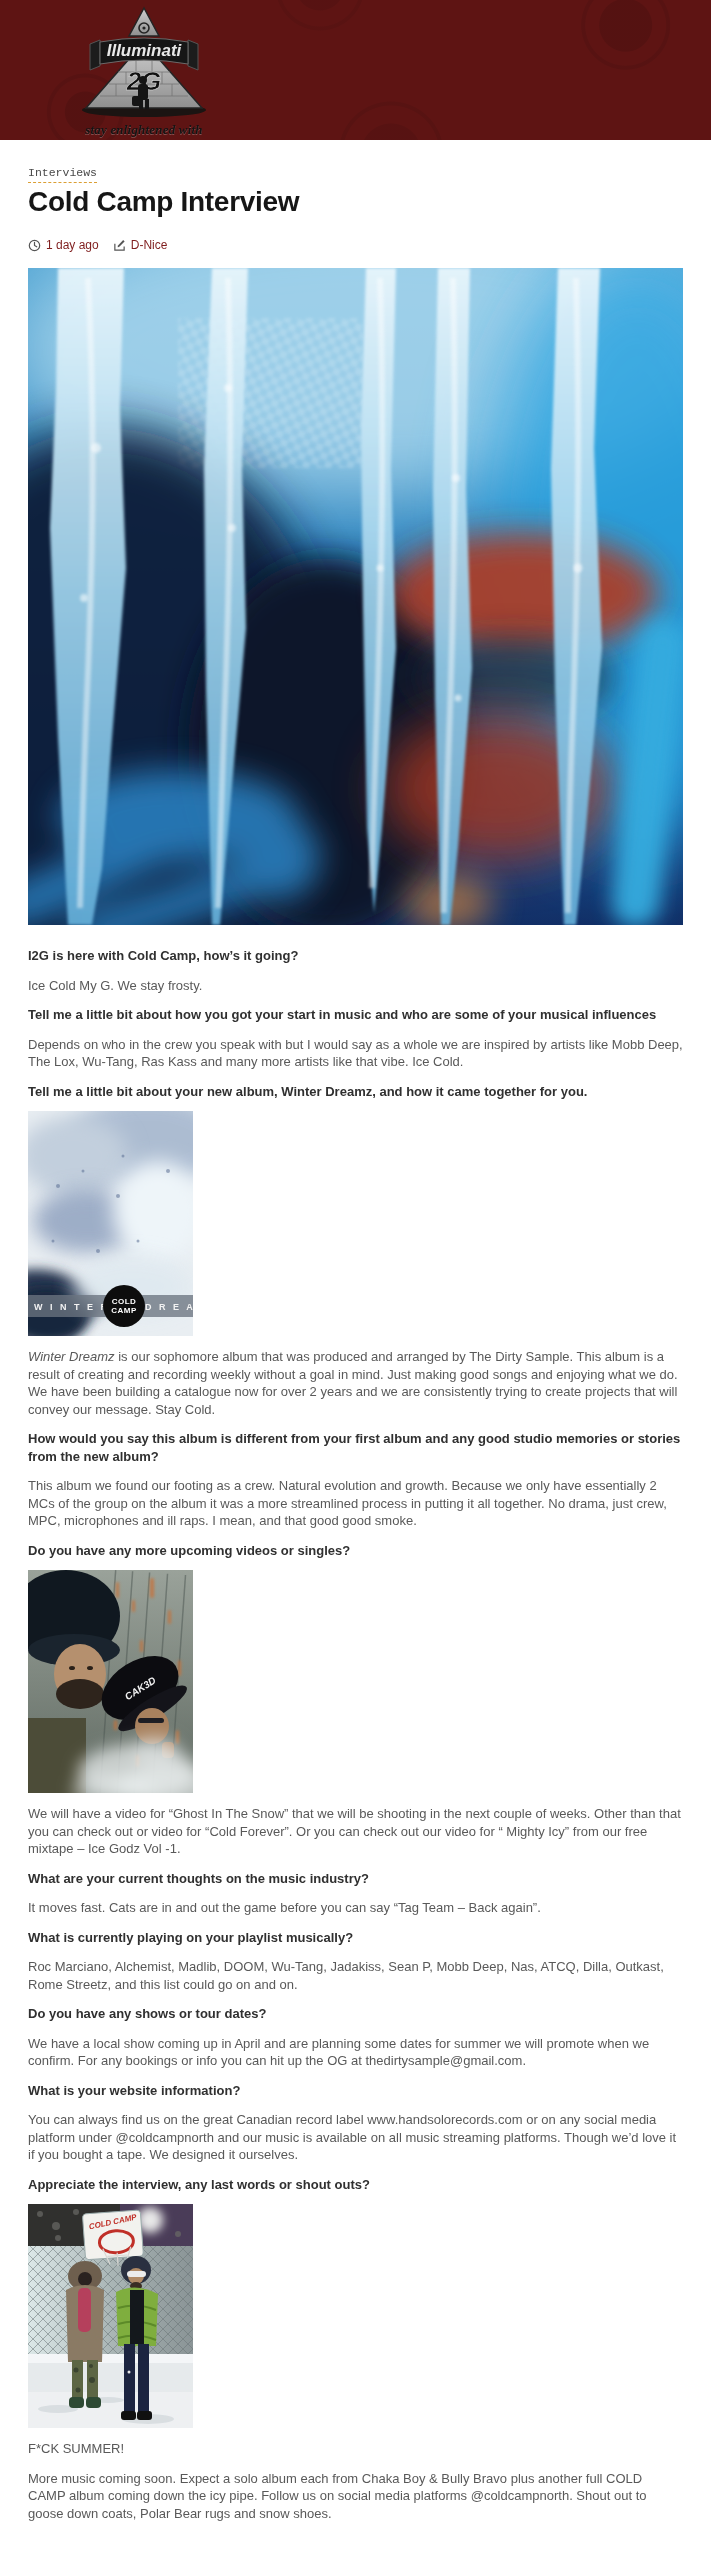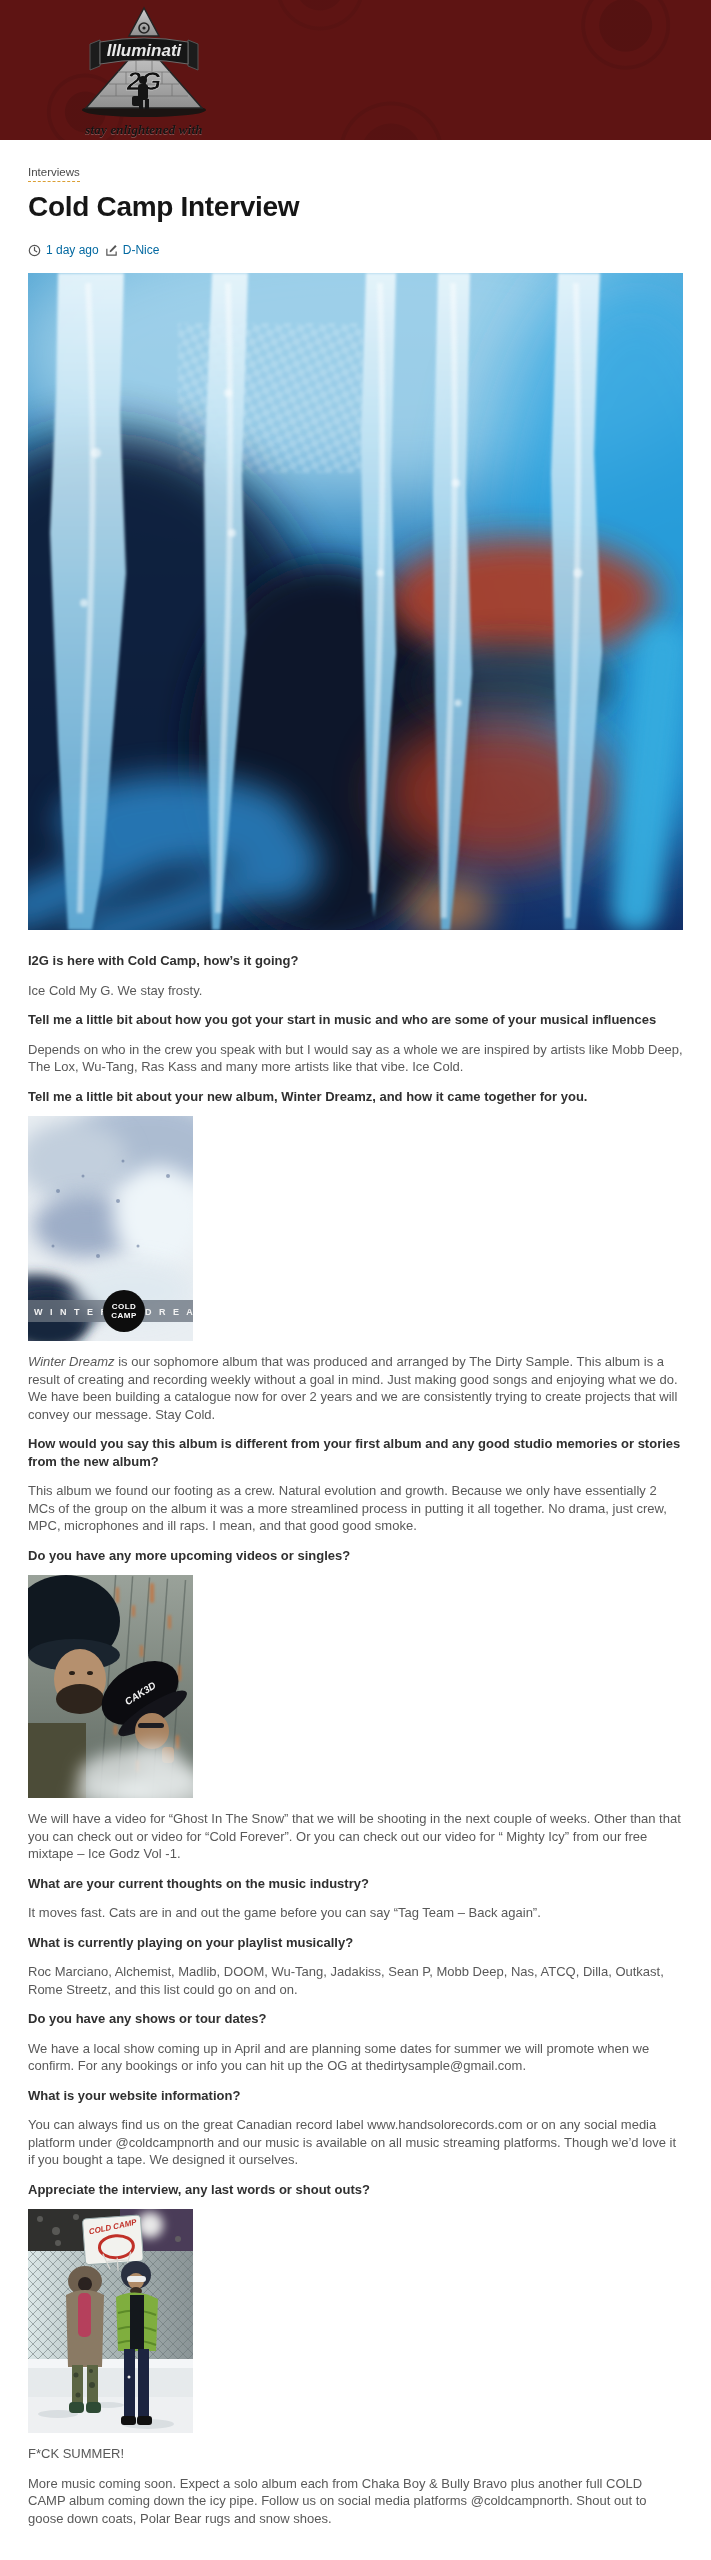--- a/index.html
+++ b/index.html
@@ -16,27 +16,27 @@
   .logo-wrap{position:absolute;left:66px;top:4px;width:156px;text-align:center;cursor:pointer;}
   .logo-tagline{
     font-family:"Liberation Serif","DejaVu Serif",serif;font-weight:700;font-style:italic;
     font-size:13px;color:#141414;margin-top:-4px;letter-spacing:0.2px;
     text-shadow:0 1px 0 rgba(255,255,255,0.25);
   }
   
   .content{padding:22px 28px 0;}
   .category-link{
     display:inline-block;font-size:11.5px;color:#4a4a4a;text-decoration:none;
-    border-bottom:1px dashed #db9f34;padding-bottom:3px;cursor:pointer;
+    border-bottom:1px dashed #db9f34;padding-bottom:3px;cursor:pointer;font-family:Liberation Mono, monospace;
   }
   h1.post-title{
-    font-size:28px;line-height:1.15;color:#161616;margin:9px 0 0;
+    font-size:28px;line-height:1.15;color:#161616;margin:3px 0 0;
     font-weight:800;letter-spacing:-0.3px;
   }
-  .meta-row{margin-top:20px;font-size:12px;color:#0369a1;display:flex;align-items:center;gap:6px;}
+  .meta-row{margin-top:20px;font-size:12px;color:#7f1d1d;display:flex;align-items:center;gap:14px;}
   .meta-item{display:flex;align-items:center;gap:5px;}
   .meta-item svg{display:block;}
   figure{margin:0;}
   .hero-figure{margin:16px 0 22px;}
   .hero-figure svg{display:block;width:655px;height:657px;}
   .inline-figure{margin:4px 0 12px;}
   .inline-figure svg{display:block;}
   
   .post-body{font-size:13px;line-height:17.5px;}
   .post-body p{margin:12px 0 11px;}

